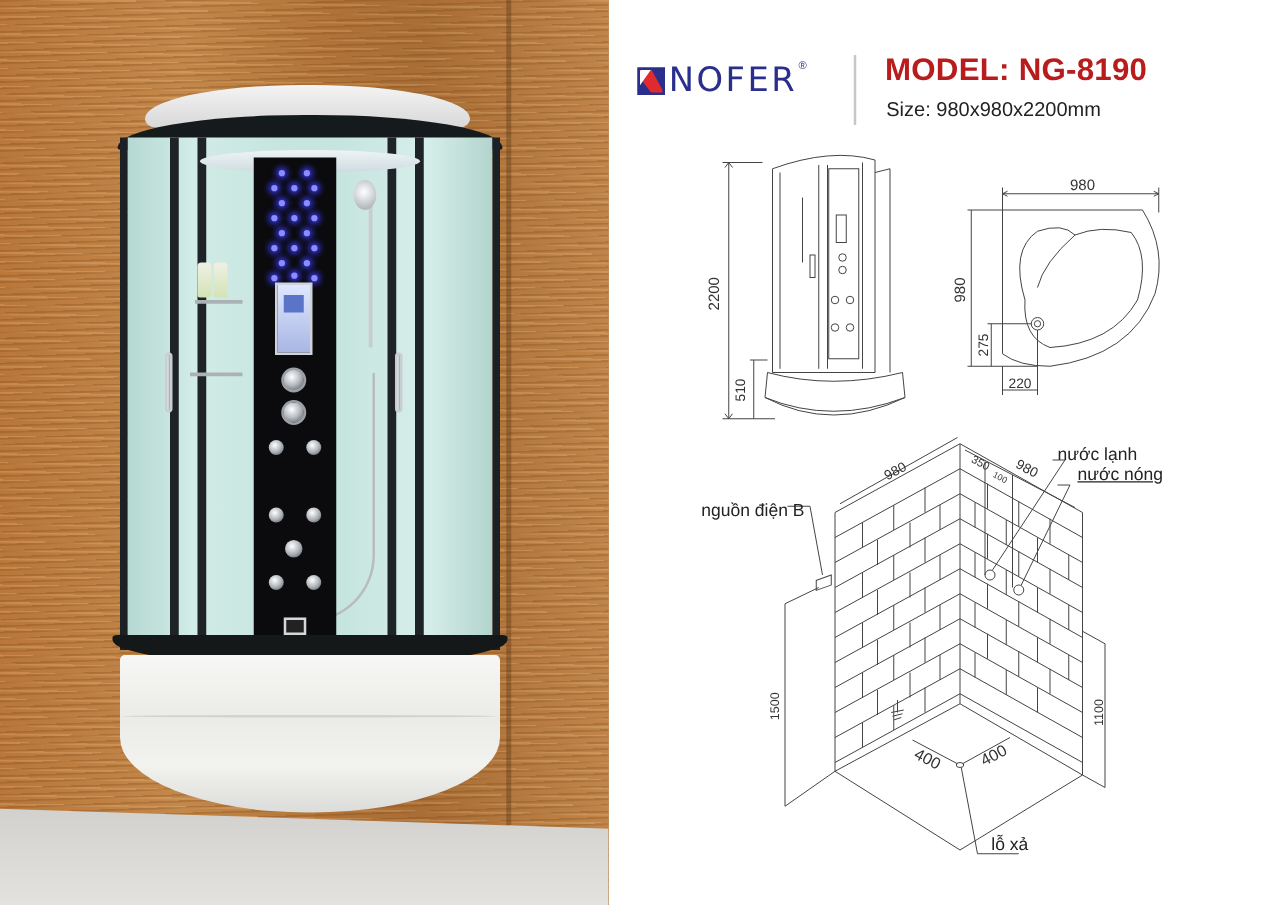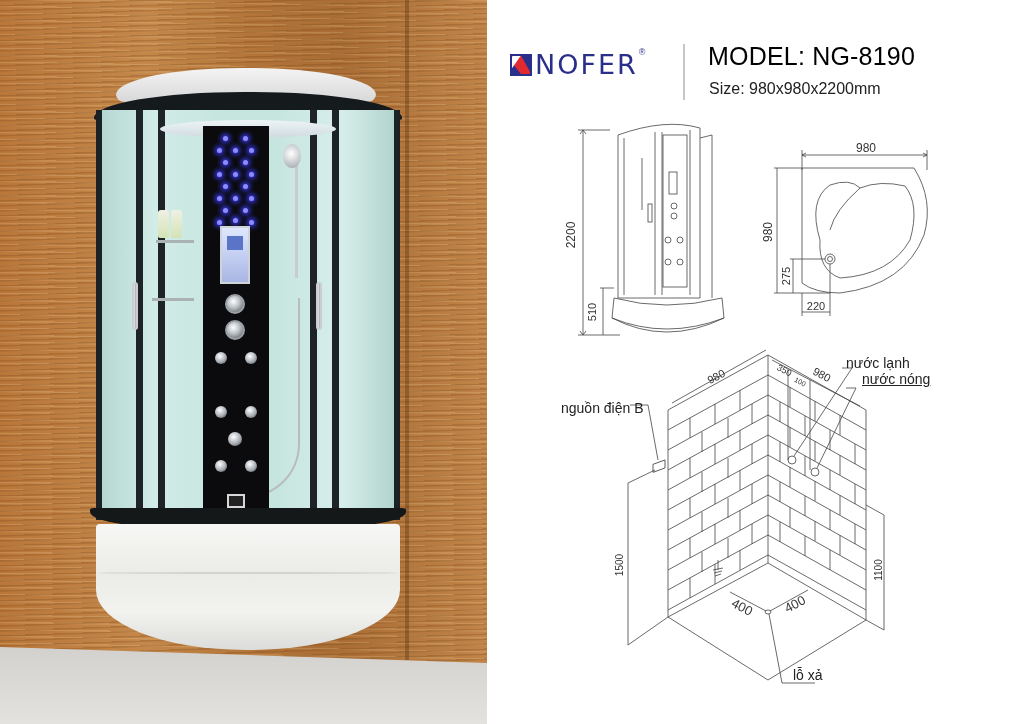--- a/index.html
+++ b/index.html
@@ -123,21 +123,21 @@
   .brand-mark::after {
     content: ""; position: absolute; left: 2px; top: -2px; width: 8px; height: 26px;
     background: #ffffff; transform: skewX(-35deg); transform-origin: top left;
   }
   .brand-name {
     margin-left: 3px; font-size: 27px; letter-spacing: 2px; color: #2b2f8c; font-weight: normal;
     font-family: "DejaVu Sans", sans-serif;
   }
   .brand-reg { font-size: 9px; color: #2b2f8c; margin-left: 1px; align-self: flex-start; margin-top: -2px; }
   .divider-v { position: absolute; left: 683px; top: 44px; width: 2px; height: 56px; background: #c6c6c6; }
-  .model { position: absolute; left: 708px; top: 42px; font-size: 25px; font-weight: normal; color: #000000; letter-spacing: 0.2px; }
+  .model { position: absolute; left: 708px; top: 42px; font-size: 25px; font-weight: bold; color: #b91c1c; letter-spacing: 0.2px; }
   .size { position: absolute; left: 709px; top: 80px; font-size: 16px; color: #222; }
 
   .drawing { position: absolute; left: 0; top: 0; width: 1024px; height: 724px; pointer-events: none; }
   .drawing text { font-family: "Liberation Sans", sans-serif; fill: #333; }
   .label-text { position: absolute; font-size: 14px; color: #222; white-space: nowrap; }
 </style>
 </head>
 <body>
 
 <div class="photo">

